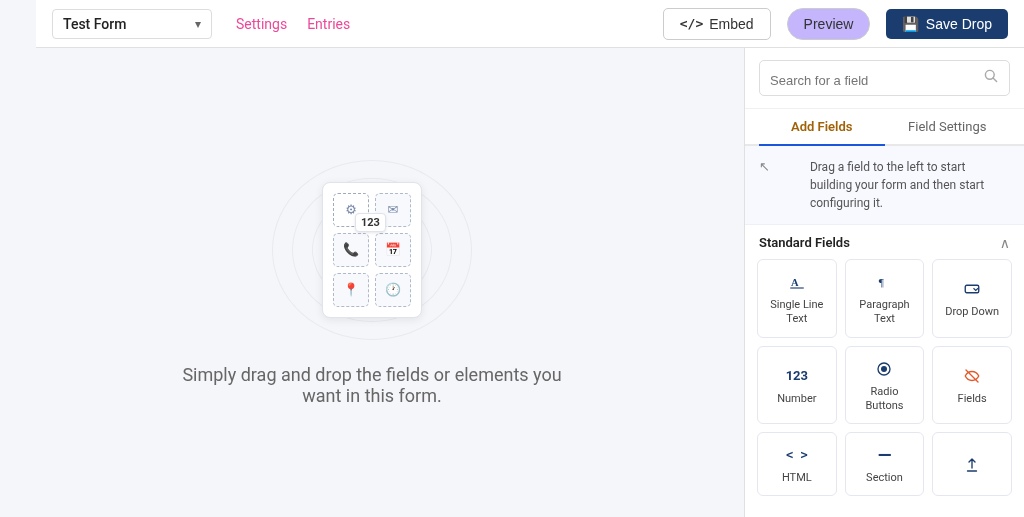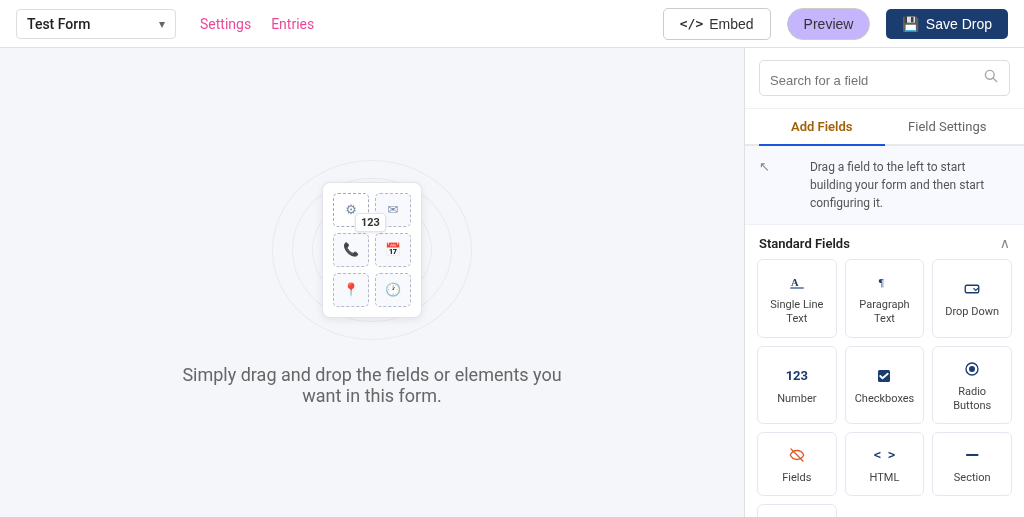--- a/index.html
+++ b/index.html
@@ -7,20 +7,21 @@
 
     
     .top-nav {
       display: flex;
       align-items: center;
       background: #fff;
       border-bottom: 1px solid #e0e0e0;
       padding: 0 16px;
       height: 48px;
       gap: 16px;
+      margin-left: 36px;
     }
     .form-selector {
       display: flex;
       align-items: center;
       border: 1px solid #ddd;
       border-radius: 4px;
       padding: 6px 10px;
       gap: 8px;
       cursor: pointer;
       background: #fff;
@@ -234,21 +235,21 @@
       background: #f8f9ff;
       border-bottom: 1px solid #eef0f8;
     }
     .drag-hint-icon { color: #888; font-size: 13px; margin-top: 1px; }
     .drag-hint-text { font-size: 12px; color: #555; line-height: 1.5; margin-left: 32px; }
 
     
     .fields-section { overflow-y: auto; flex: 1; }
     .section-header {
       display: flex;
-      align-items: center;
+      align-items: flex-start;
       justify-content: space-between;
       padding: 10px 14px 8px;
     }
     .section-title {
       font-size: 13px;
       font-weight: 600;
       color: #222;
     }
     .section-toggle { color: #888; font-size: 14px; cursor: pointer; }
 
@@ -406,29 +407,20 @@
             </svg>
           </span>
           <span class="field-item-label">Drop Down</span>
         </div>
 
         <div class="field-item">
           <span class="field-item-icon" style="font-size:13px; font-weight:700; color:#1a3c6e;">123</span>
           <span class="field-item-label">Number</span>
         </div>
 
-        <div class="field-item">
-          <span class="field-item-icon">
-            <svg width="18" height="18" viewBox="0 0 24 24" fill="none">
-              <rect x="4" y="4" width="16" height="16" rx="2" fill="#1a3c6e"></rect>
-              <polyline points="7,12 10,15 17,9" stroke="#fff" stroke-width="2.5" fill="none" stroke-linecap="round" stroke-linejoin="round"></polyline>
-            </svg>
-          </span>
-          <span class="field-item-label">Checkboxes</span>
-        </div>
 
         <div class="field-item">
           <span class="field-item-icon">
             <svg width="18" height="18" viewBox="0 0 24 24" fill="none">
               <circle cx="12" cy="12" r="8" stroke="#1a3c6e" stroke-width="1.8"></circle>
               <circle cx="12" cy="12" r="4" fill="#1a3c6e"></circle>
             </svg>
           </span>
           <span class="field-item-label">Radio Buttons</span>
         </div>

